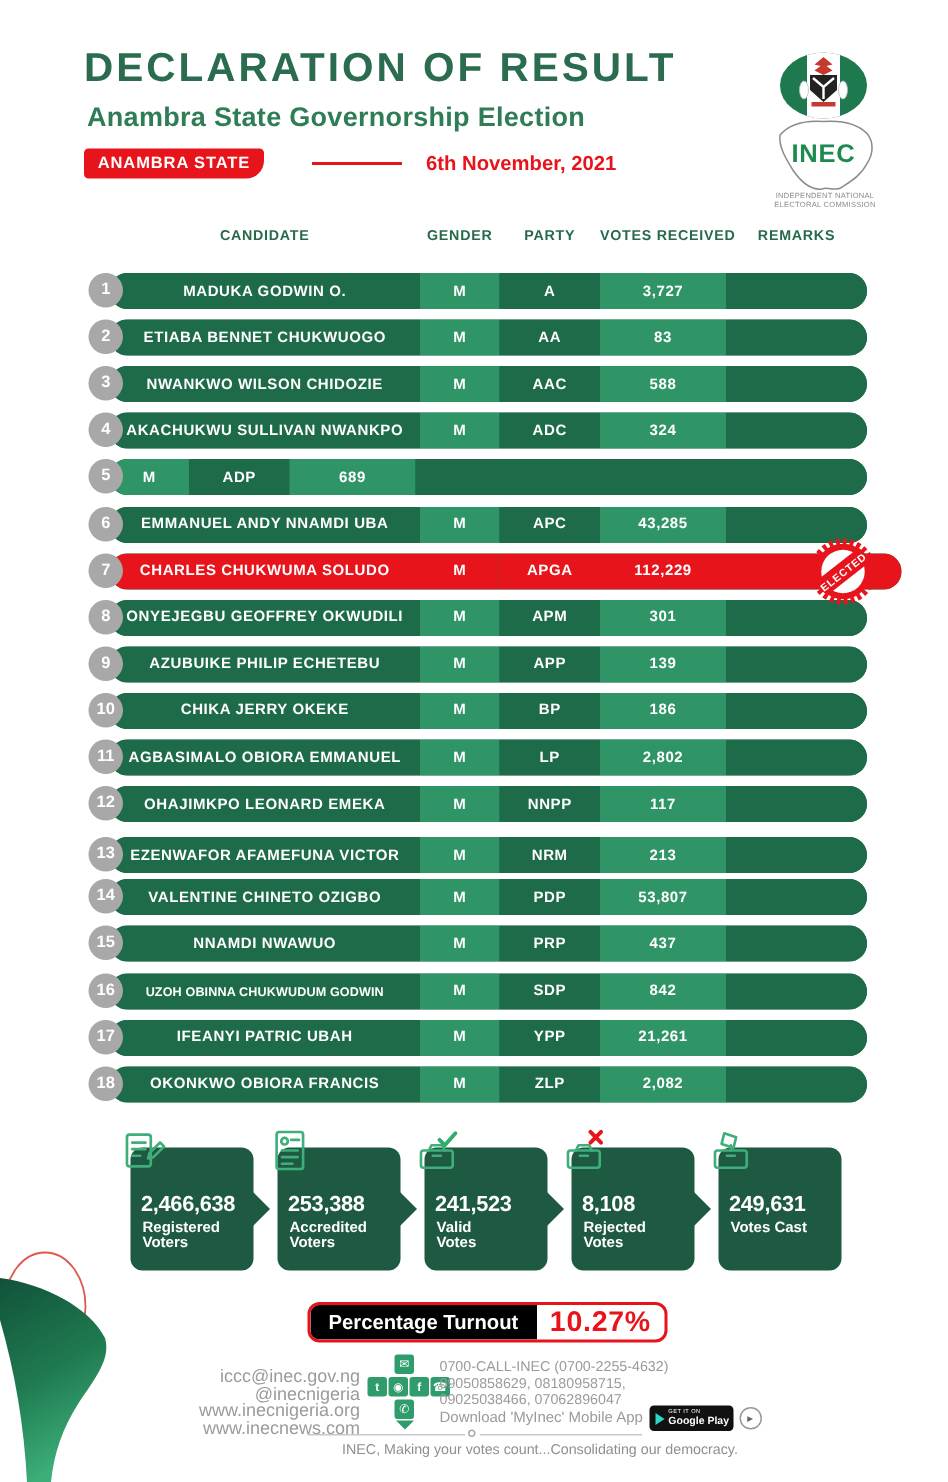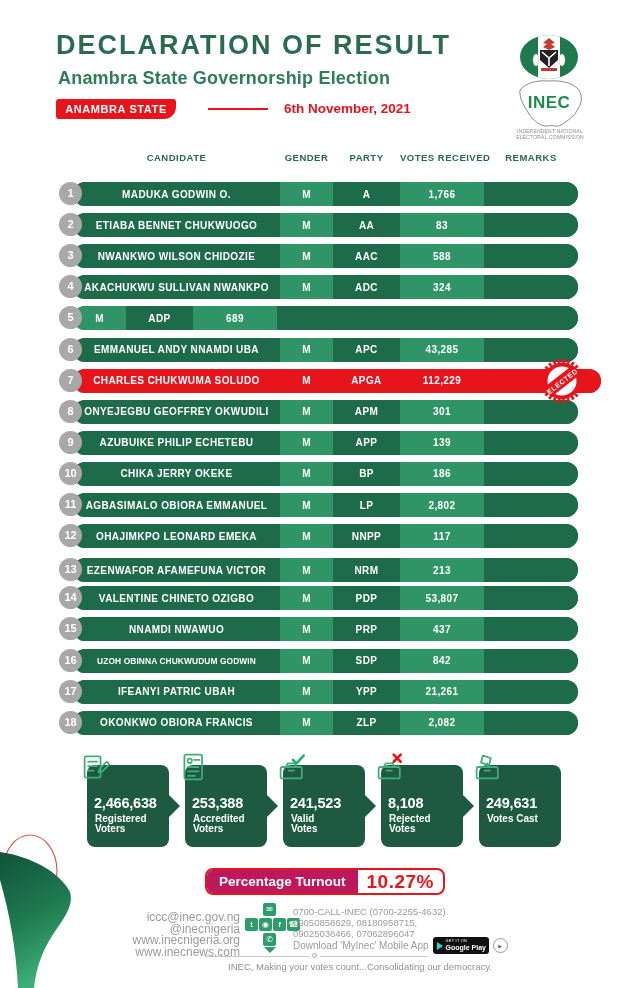--- a/index.html
+++ b/index.html
@@ -46,21 +46,21 @@
   .stat { position:absolute; top:765px; width:82px; height:82px; background:#1D5A41; border-radius:8px; }
   .stat-arrow { position:absolute; right:-11px; top:29px; width:0; height:0;
     border-top:12px solid transparent; border-bottom:12px solid transparent; border-left:12px solid #1D5A41; }
   .stat-icon { position:absolute; left:-5px; top:-13px; width:30px; height:30px; }
   .stat-value { margin:30px 0 0 7px; font-size:14.5px; font-weight:bold; color:#fff; letter-spacing:-0.2px; }
   .stat-label { margin:3px 0 0 8px; width:52px; font-size:10px; font-weight:bold; color:#fff; line-height:10px; }
 
   
   .turnout { position:absolute; left:205px; top:868px; height:27px; display:flex; border:2px solid #E8141C;
     border-radius:8px; overflow:hidden; background:#fff; }
-  .turnout-label { background:#be185d; color:#fff; font-size:13.5px; font-weight:bold; padding:0 12px; line-height:23px; }
+  .turnout-label { background:#000000; color:#fff; font-size:13.5px; font-weight:bold; padding:0 12px; line-height:23px; }
   .turnout-value { color:#E8141C; font-size:19px; font-weight:bold; padding:0 9px; line-height:23px; letter-spacing:0.5px; }
 
   
   .contacts { position:absolute; left:96px; top:912px; width:144px; text-align:right;
     font-size:12px; color:#9B9B9B; line-height:11.5px; }
   .phones { position:absolute; left:293px; top:906px; font-size:9.5px; color:#9B9B9B; line-height:11px; }
   .download-row { position:absolute; left:293px; top:937px; display:flex; align-items:center; gap:4px;
     font-size:10px; color:#9B9B9B; }
   .play-badge { width:56px; height:17px; background:#111; border-radius:3px; display:flex; align-items:center;
     padding-left:4px; gap:3px; color:#fff; }
@@ -129,21 +129,21 @@
         <div class="cell c-name">
             <span>MADUKA GODWIN O.</span>
           </div>
         <div class="cell lt c-gender">
             <span>M</span>
           </div>
         <div class="cell c-party">
             <span>A</span>
           </div>
         <div class="cell lt c-votes">
-            <span>1,766</span>
+            <span>3,727</span>
           </div>
         <div class="cell c-remarks"></div>
       </div>
     </div>
       <div class="row" style="top: 213.1px;">
       <div class="row-num"><span>2</span></div>
       <div class="pill">
         <div class="cell c-name">
             <span>ETIABA BENNET CHUKWUOGO</span>
           </div>

